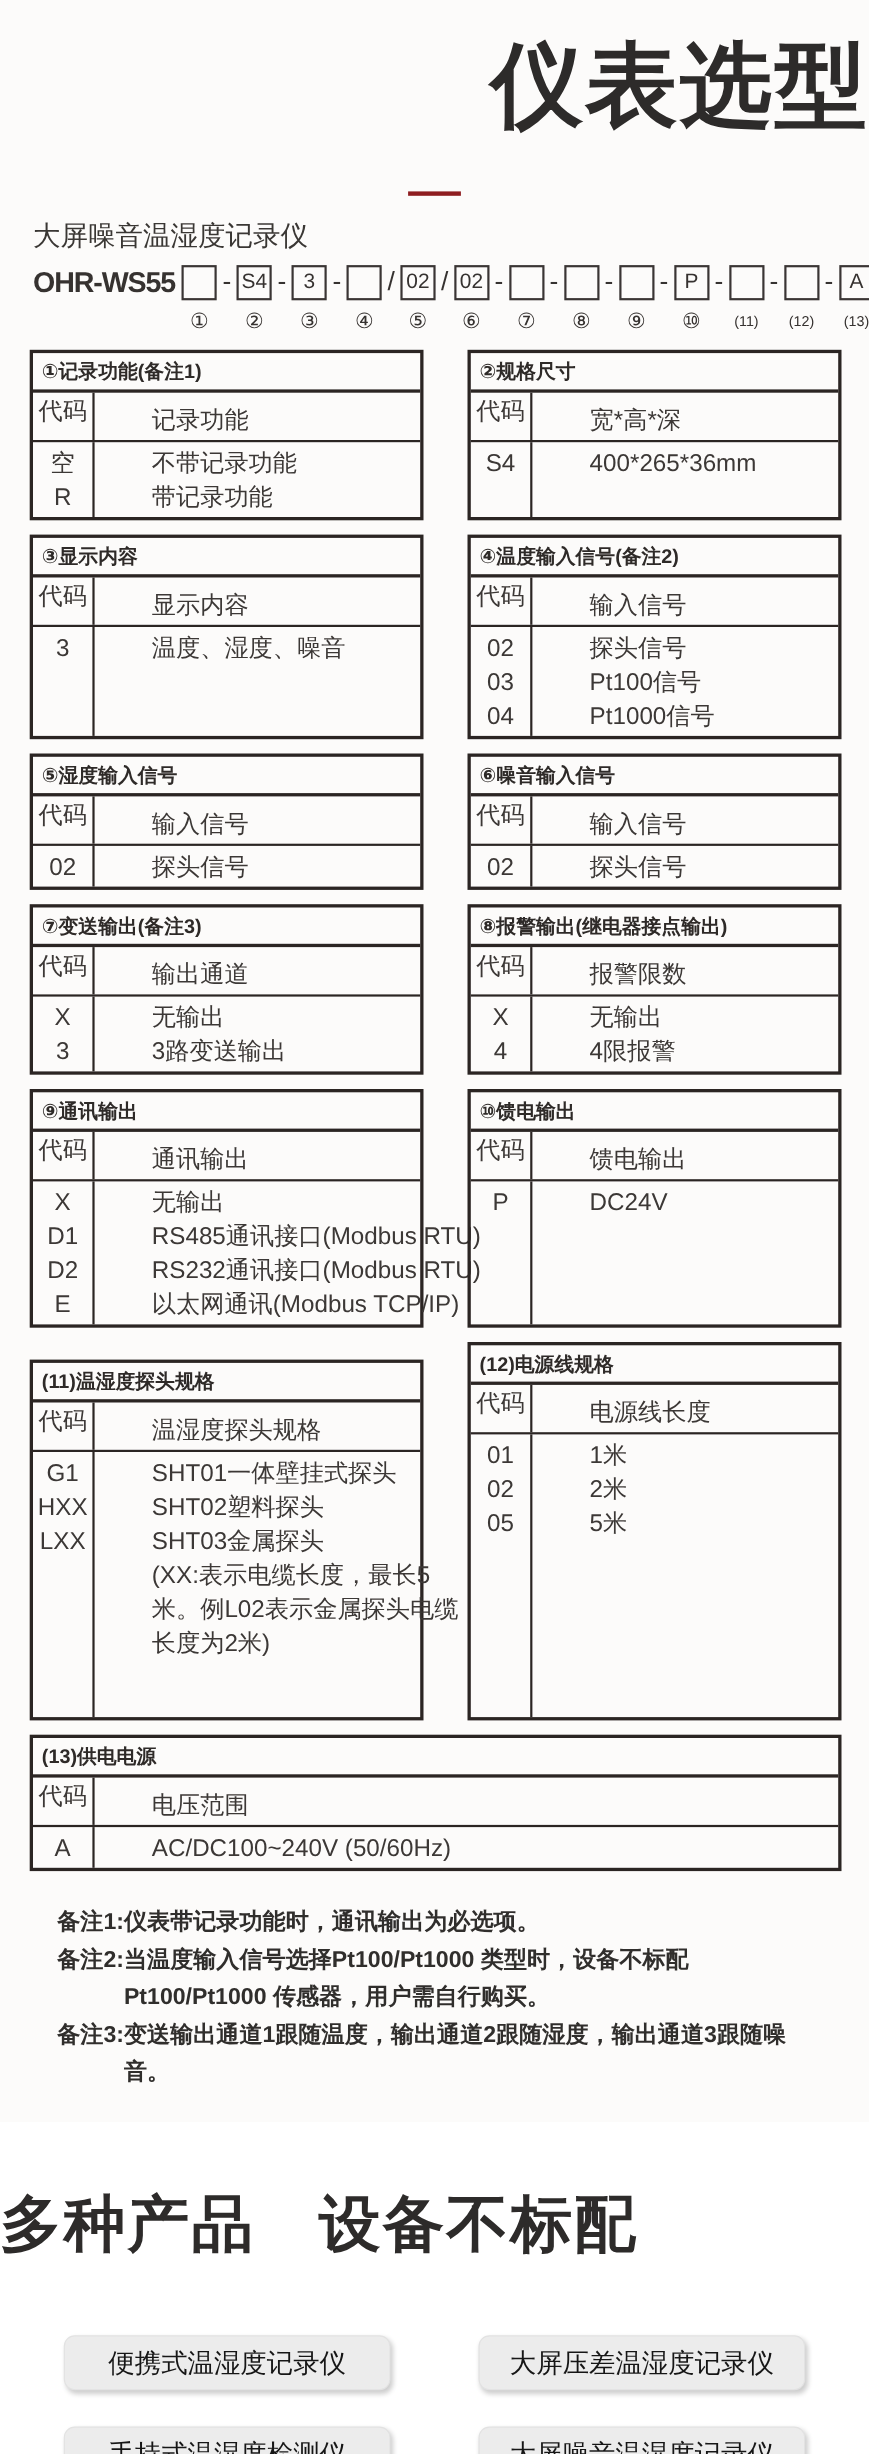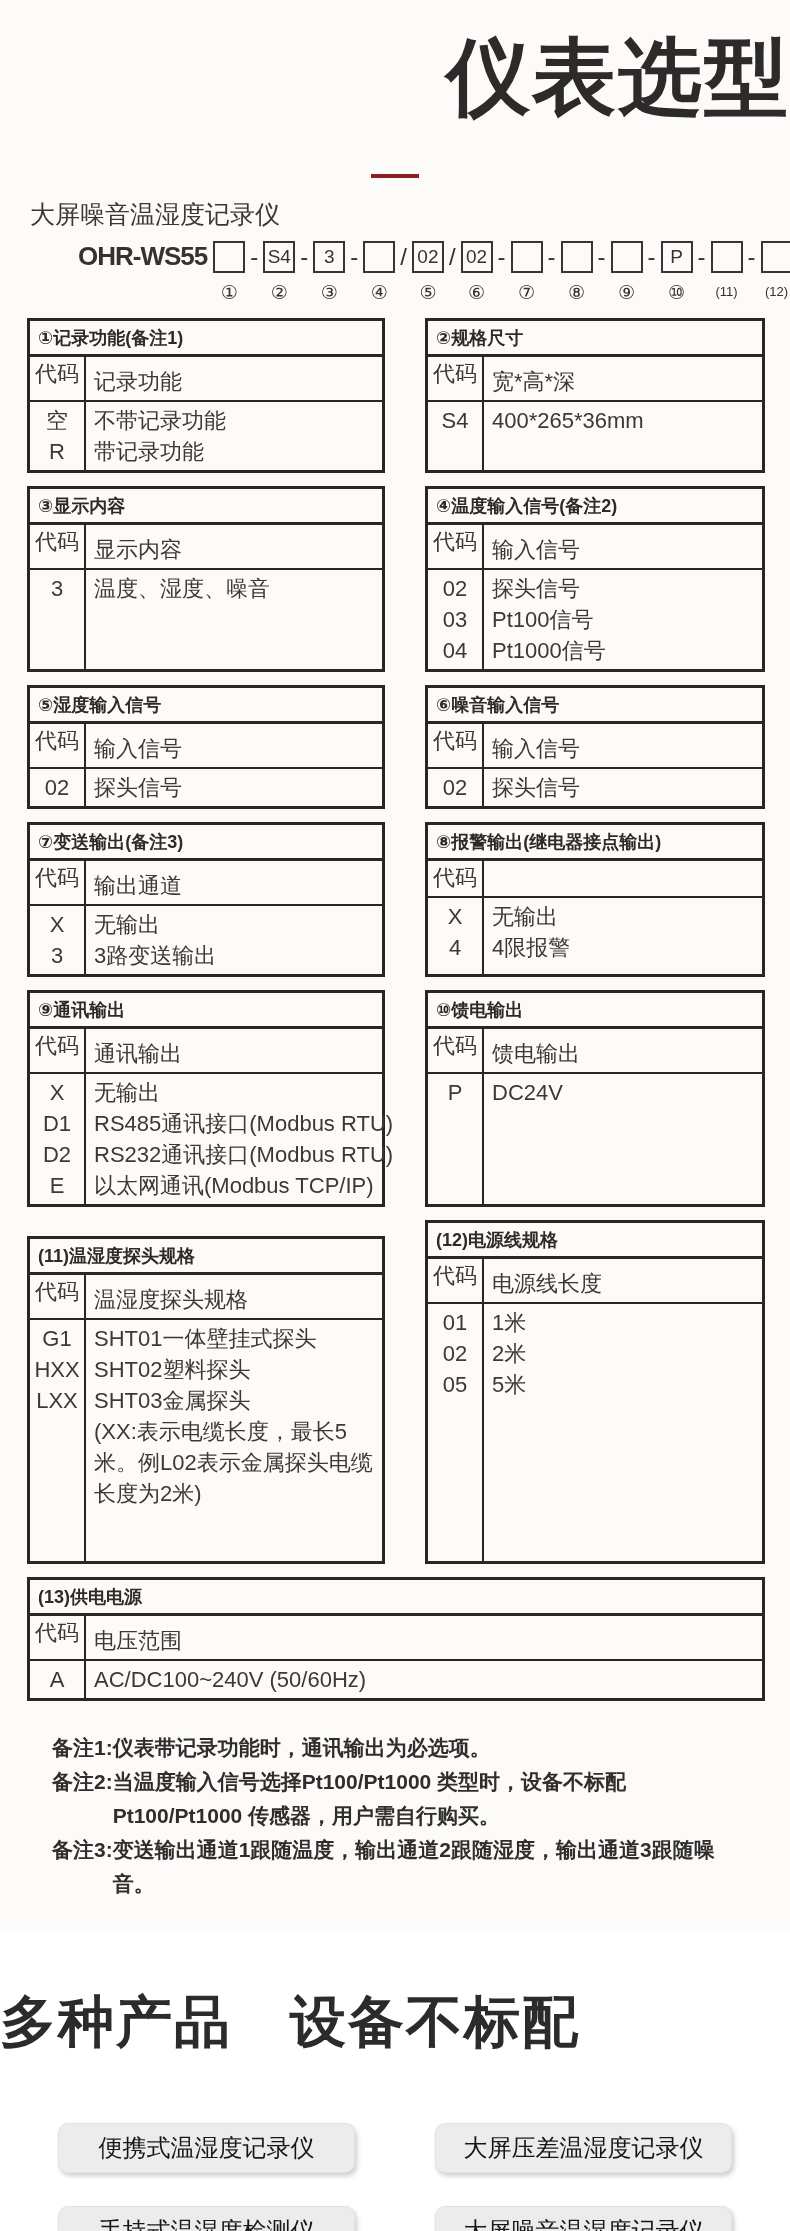--- a/index.html
+++ b/index.html
@@ -10,21 +10,21 @@
     -webkit-font-smoothing:antialiased;
   }
   .top{background:#fcfbfa;padding:30px 0 28px;}
   h1{
     margin:0;text-align:right;font-size:84px;line-height:1.12;
     font-weight:bold;color:#2d2b2a;letter-spacing:2px;
   }
   .red-dash{width:48px;height:4px;margin:50px auto 0;}
   .subtitle{margin:20px 0 0 30px;font-size:25px;color:#3a3734;}
   .model-line{display:flex;align-items:flex-start;margin:10px 0 0 30px;}
-  .prefix{font-size:26px;font-weight:600;letter-spacing:-1px;line-height:30px;color:#363230;margin-right:6px;white-space:nowrap;margin-left:48px;}
+  .prefix{font-size:26px;font-weight:600;letter-spacing:-1px;line-height:30px;color:#363230;margin-right:6px;white-space:nowrap;}
   .positions{display:flex;align-items:flex-start;}
   .unit{display:flex;flex-direction:column;align-items:center;}
   .mbox{
     width:28px;height:28px;border:2px solid #3a3534;background:#fcfbfa;
     font-size:19px;line-height:27px;text-align:center;color:#363230;font-weight:500;
   }
   .mnum{margin-top:8px;font-size:19px;color:#363230;}
   .mnum.small{font-size:13px;line-height:22px;}
   .msep{height:32px;display:flex;align-items:center;padding:0 5px;font-size:24px;color:#363230;}
 
@@ -35,21 +35,21 @@
   .otable{
     border:3px solid #2b2523;display:flex;flex-direction:column;
     font-size:22px;color:#3c3836;background:transparent;
   }
   .otable.full{grid-column:1 / -1;}
   .otable.tall{min-height:322px;margin-top:16px;}
   .t-title{
     font-weight:bold;font-size:18px;color:#2e2a28;
     padding:5px 8px 4px;border-bottom:3px solid #2b2523;white-space:nowrap;overflow:hidden;
   }
-  .t-row{display:flex;}
+  .t-row{display:flex;gap:44px;}
   .t-sub{border-bottom:2px solid #2b2523;}
   .t-sub .c,.t-body .c{width:54px;flex:0 0 54px;border-right:2px solid #2b2523;text-align:center;}
   .t-sub .c{padding:2px 0 3px;}
   .t-sub .v{flex:1;padding:10px 8px 3px;white-space:nowrap;overflow:hidden;}
   .t-body{flex:1;}
   .t-body .c{padding:3px 0;}
   .t-body .v{flex:1;padding:3px 8px;}
   .ln{line-height:31px;min-height:31px;white-space:nowrap;}
 
   .notes{margin:30px 48px 0 52px;font-size:21px;font-weight:600;color:#302e2c;}
@@ -265,20 +265,21 @@
             <div class="v">
               <div class="ln">无输出</div>
               <div class="ln">3路变送输出</div>
             </div>
           </div>
         </div>
         <div class="otable">
           <div class="t-title">⑧报警输出(继电器接点输出)</div>
           <div class="t-row t-sub">
             <div class="c">代码</div>
+            <div class="v">报警限数</div>
           </div>
           <div class="t-row t-body">
             <div class="c">
               <div class="ln">X</div>
               <div class="ln">4</div>
             </div>
             <div class="v">
               <div class="ln">无输出</div>
               <div class="ln">4限报警</div>
             </div>

